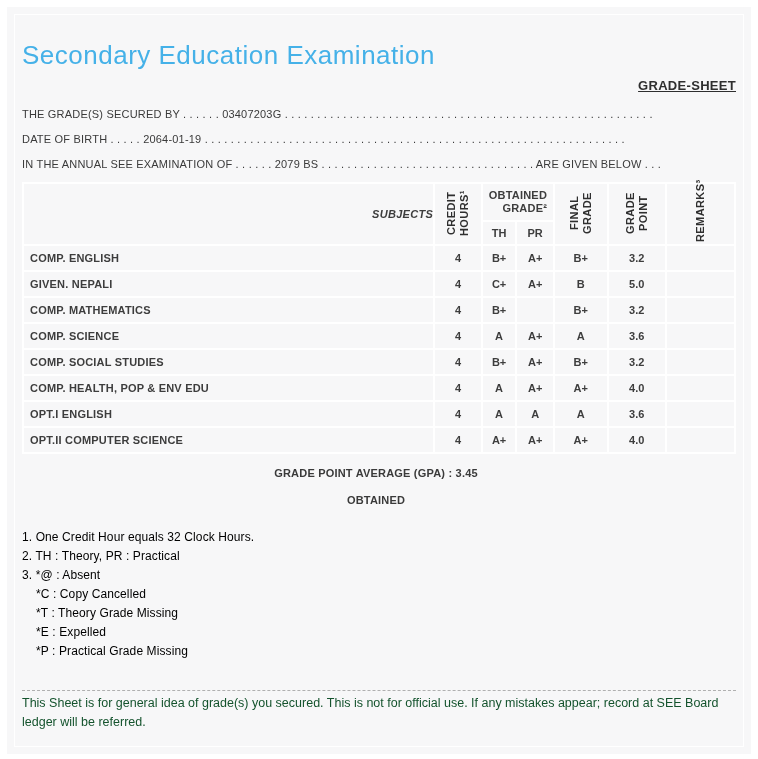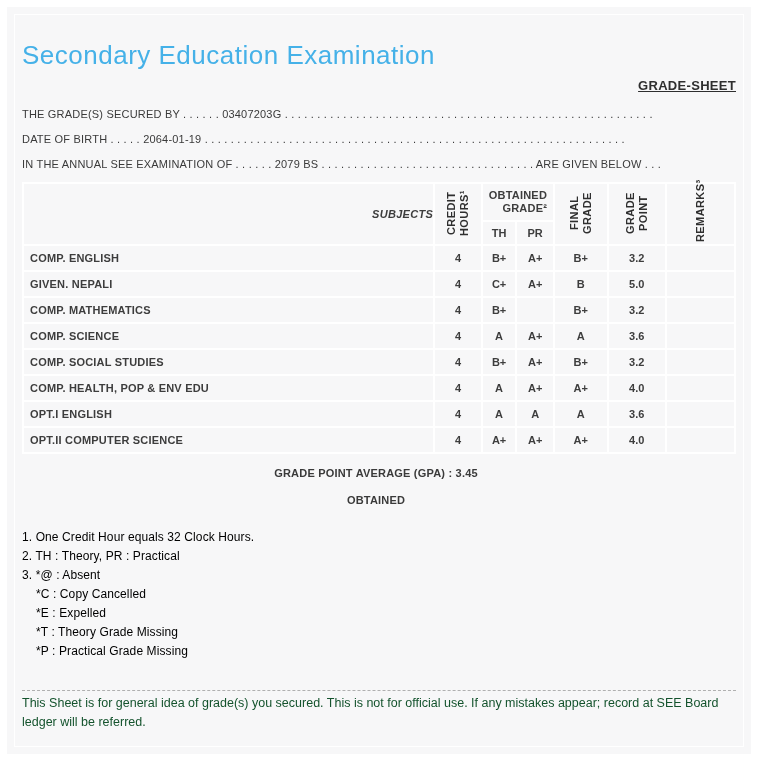--- a/index.html
+++ b/index.html
@@ -172,23 +172,23 @@
     <div class="footnotes">
 
         <div class="footnote">1. One Credit Hour equals 32 Clock Hours.</div>
 
         <div class="footnote">2. TH : Theory, PR : Practical</div>
 
         <div class="footnote">3. *@ : Absent</div>
 
         <div class="footnote indent">*C : Copy Cancelled</div>
 
+        <div class="footnote indent">*T : Theory Grade Missing</div>
+
         <div class="footnote indent">*E : Expelled</div>
-
-        <div class="footnote indent">*T : Theory Grade Missing</div>
 
         <div class="footnote indent">*P : Practical Grade Missing</div>
       </div>
 
     <hr class="note-divider">
     <div class="note-text">This Sheet is for general idea of grade(s) you secured. This is not for official use. If any mistakes appear; record at SEE Board ledger will be referred.</div>
 
   </div>
 </div>
 

